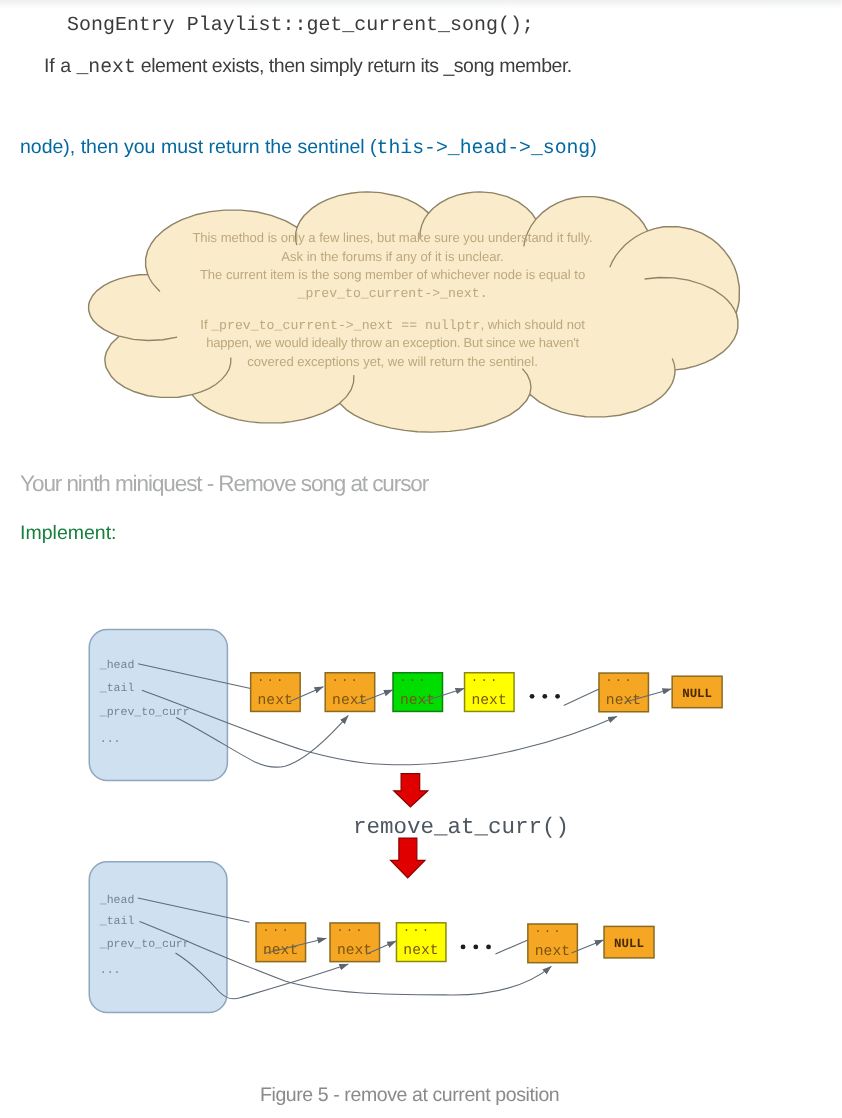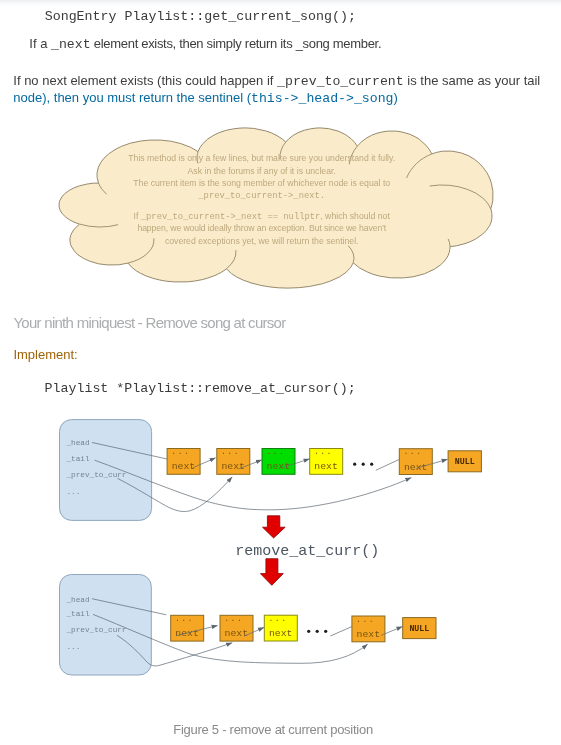--- a/index.html
+++ b/index.html
@@ -16,21 +16,21 @@
   #codeTop{left:44.7px;top:9.4px;font-size:13.3px;line-height:15px;color:#3a3a3a;}
   #codeSig{left:44.5px;top:381.3px;font-size:13.3px;line-height:15px;color:#3a3a3a;}
 
   #p1{left:13.3px;top:36.3px;font-size:13px;line-height:15px;color:#3d3d3d;margin-left:16px;}
   #p1 .sq{letter-spacing:-0.31px;}
   #p2a{left:13.3px;top:72.5px;font-size:13px;line-height:15px;color:#3d3d3d;}
   #p2b{left:13.3px;top:89.6px;font-size:13px;line-height:15px;color:#0369a1;}
   .mono-in{font-size:13.2px;}
 
   #heading{left:13.4px;top:312.9px;font-size:15px;line-height:20px;letter-spacing:-0.72px;color:#aaacae;}
-  #implement{left:13.4px;top:347.3px;font-size:13px;line-height:15px;color:#a16207;}
+  #implement{left:13.4px;top:347.3px;font-size:13px;line-height:15px;color:#15803d;}
   #caption{left:173.3px;top:722.3px;font-size:13px;line-height:15px;color:#8a8a8a;letter-spacing:-0.27px;}
 
   .cloudsvg{position:absolute;left:0;top:0;}
   .diagsvg{position:absolute;left:0;top:0;}
   .ndots{font-family:"Liberation Mono",monospace;font-size:8.2px;fill:#7a5410;letter-spacing:1.45px;}
   .nlab{font-family:"Liberation Mono",monospace;font-size:9.8px;fill:#7a5410;}
   .nullab{font-family:"Liberation Mono",monospace;font-size:8.3px;font-weight:bold;fill:#4a2a05;}
   .plf{font-family:"Liberation Mono",monospace;font-size:7.7px;fill:#77838f;}
   #tlabel{left:235.3px;top:546px;font-family:"Liberation Mono",monospace;font-size:15px;line-height:11px;color:#4c5661;}
   .cloudtext{position:absolute;left:-18.8px;top:0;width:561px;color:#bda87d;}
@@ -47,21 +47,20 @@
 </head>
 <body>
 
 <div class="page">
   <div class="topfade"></div>
 
   <div class="code-line" id="codeTop">SongEntry Playlist::get_current_song();</div>
 
   <div class="para" id="p1"><span>If a </span><span class="mono-in">_next</span><span class="sq"> element exists, then simply return its _song member.</span></div>
 
-  <div class="para" id="p2a"><span>If no next element exists (this could happen if </span><span class="mono-in">_prev_to_current</span><span> is the same as your tail</span></div>
 
   <div class="para" id="p2b"><span>node), then you must return the sentinel (</span><span class="mono-in">this-&gt;_head-&gt;_song</span><span>)</span></div>
 
   <svg class="cloudsvg" width="561" height="745">
     <path d="M288.0 288.1L278.3 287.8L269.8 286.9L260.8 285.4L251.0 282.9L243.2 280.1L236.3 276.8L231.5 273.6L226.5 268.9L221.2 272.4L215.2 275.4L207.3 278.2L202.3 279.6L194.3 281.1L188.2 281.8L174.2 281.9L165.7 281.1L159.2 279.9L152.7 278.2L146.0 275.9L140.3 273.2L136.2 270.8L131.3 266.9L128.0 263.1L118.8 264.8L107.2 264.9L98.5 263.8L89.7 261.2L83.2 258.2L78.0 254.8L74.1 250.8L71.1 245.8L70.4 243.8L69.9 240.0L70.1 237.8L71.1 234.2L74.1 229.2L79.4 224.2L74.0 222.1L69.2 219.6L65.7 217.1L62.2 213.7L60.1 210.2L59.1 206.8L59.1 203.2L59.8 200.7L61.8 197.0L64.5 193.9L69.2 190.4L74.0 187.9L79.3 185.9L86.8 184.1L93.0 183.2L98.5 183.1L97.1 177.5L97.1 172.5L98.4 167.2L100.8 162.5L103.9 158.3L108.8 153.8L115.0 149.6L121.3 146.4L130.3 143.2L140.2 141.1L149.5 140.1L160.5 140.1L170.8 141.2L180.8 143.6L190.5 147.2L198.0 151.6L200.1 147.3L202.8 143.7L207.7 139.1L212.7 135.8L218.5 132.9L225.8 130.4L233.8 128.8L240.0 128.1L245.0 127.9L253.7 128.4L265.3 130.8L271.5 132.9L277.3 135.8L282.3 139.1L285.7 142.1L288.8 138.8L293.2 135.4L299.0 132.2L304.8 130.1L310.5 128.8L315.8 128.1L320.0 127.9L328.5 128.6L338.2 131.1L345.5 134.6L351.2 138.8L354.6 142.3L357.2 146.2L362.0 141.4L366.8 137.9L371.8 135.2L377.0 133.2L383.0 131.8L388.0 131.1L396.0 131.1L401.0 131.8L409.8 134.2L415.2 136.8L419.2 139.2L425.9 145.2L429.1 149.2L431.8 153.9L436.5 152.4L442.5 151.2L451.8 151.1L460.8 152.8L468.2 155.6L474.3 159.2L478.3 162.4L482.9 167.2L486.8 172.5L489.6 178.0L491.4 183.2L492.9 191.3L492.8 200.3L492.1 204.2L490.8 208.5L491.9 213.5L491.9 218.5L491.1 222.2L489.6 225.7L486.4 230.3L482.5 234.2L475.5 239.1L470.0 241.8L464.0 243.9L456.5 245.8L450.0 246.6L449.9 249.3L449.2 252.5L448.1 255.5L446.2 258.7L443.6 262.0L440.3 265.1L434.3 269.2L424.5 273.8L413.0 276.8L403.3 277.9L390.5 277.8L379.7 276.1L374.0 274.6L367.7 272.2L359.5 267.9L353.2 262.8L350.9 267.2L346.2 272.2L339.7 276.8L330.3 281.1L322.2 283.8L309.7 286.4L299.8 287.6L288.0 288.1Z" fill="#faeccb" stroke="#8f8366" stroke-width="0.95" stroke-linejoin="round"></path>
     <path d="M106.6 194.3L101.7 188.9L99.9 186.0L98.5 183.0" fill="none" stroke="#8f8366" stroke-width="0.85"></path>
       <path d="M197.8 163.4L197.2 160.4L197.0 157.5L197.3 154.6L198.1 151.6" fill="none" stroke="#8f8366" stroke-width="0.85"></path>
       <path d="M280.1 159.0L280.1 154.6L281.1 150.3L282.9 146.1L285.7 142.1" fill="none" stroke="#8f8366" stroke-width="0.85"></path>
       <path d="M349.2 164.3L350.1 159.5L351.8 155.0L354.1 150.5L357.1 146.4" fill="none" stroke="#8f8366" stroke-width="0.85"></path>
       <path d="M406.5 178.1L408.4 174.1L410.7 170.3L413.5 166.8L416.5 163.5L419.9 160.6L423.6 158.0L427.5 155.8L431.7 154.0" fill="none" stroke="#8f8366" stroke-width="0.85"></path>
@@ -78,21 +77,20 @@
     <div class="cl" id="cl2">Ask in the forums if any of it is unclear.</div>
     <div class="cl" id="cl3">The current item is the song member of whichever node is equal to</div>
     <div class="cl clm" id="cl4">_prev_to_current-&gt;_next.</div>
     <div class="cl" id="cl5"><span>If </span><span class="clmi">_prev_to_current-&gt;_next == nullptr</span><span>, which should not</span></div>
     <div class="cl" id="cl6">happen, we would ideally throw an exception. But since we haven't</div>
     <div class="cl" id="cl7">covered exceptions yet, we will return the sentinel.</div>
   </div>
 
   <div class="h2" id="heading">Your ninth miniquest - Remove song at cursor</div>
   <div class="para" id="implement">Implement:</div>
-  <div class="code-line" id="codeSig">Playlist *Playlist::remove_at_cursor();</div>
   <svg class="diagsvg" width="561" height="745">
     <defs>
         <marker id="ah" markerWidth="7" markerHeight="7" refX="6" refY="3" orient="auto" markerUnits="userSpaceOnUse">
           <path d="M0,0.8 L6.2,3 L0,5.2 z" fill="#5c6670"></path>
         </marker>
       </defs>
     <g>
         <rect x="59.5" y="419.6" width="92.1" height="100.8" rx="12" ry="12" fill="#cfe0f1" stroke="#8fa6bd" stroke-width="1"></rect>
         <text class="plf" x="66.5" y="445.0">_head</text>
         <text class="plf" x="66.5" y="460.7">_tail</text>

